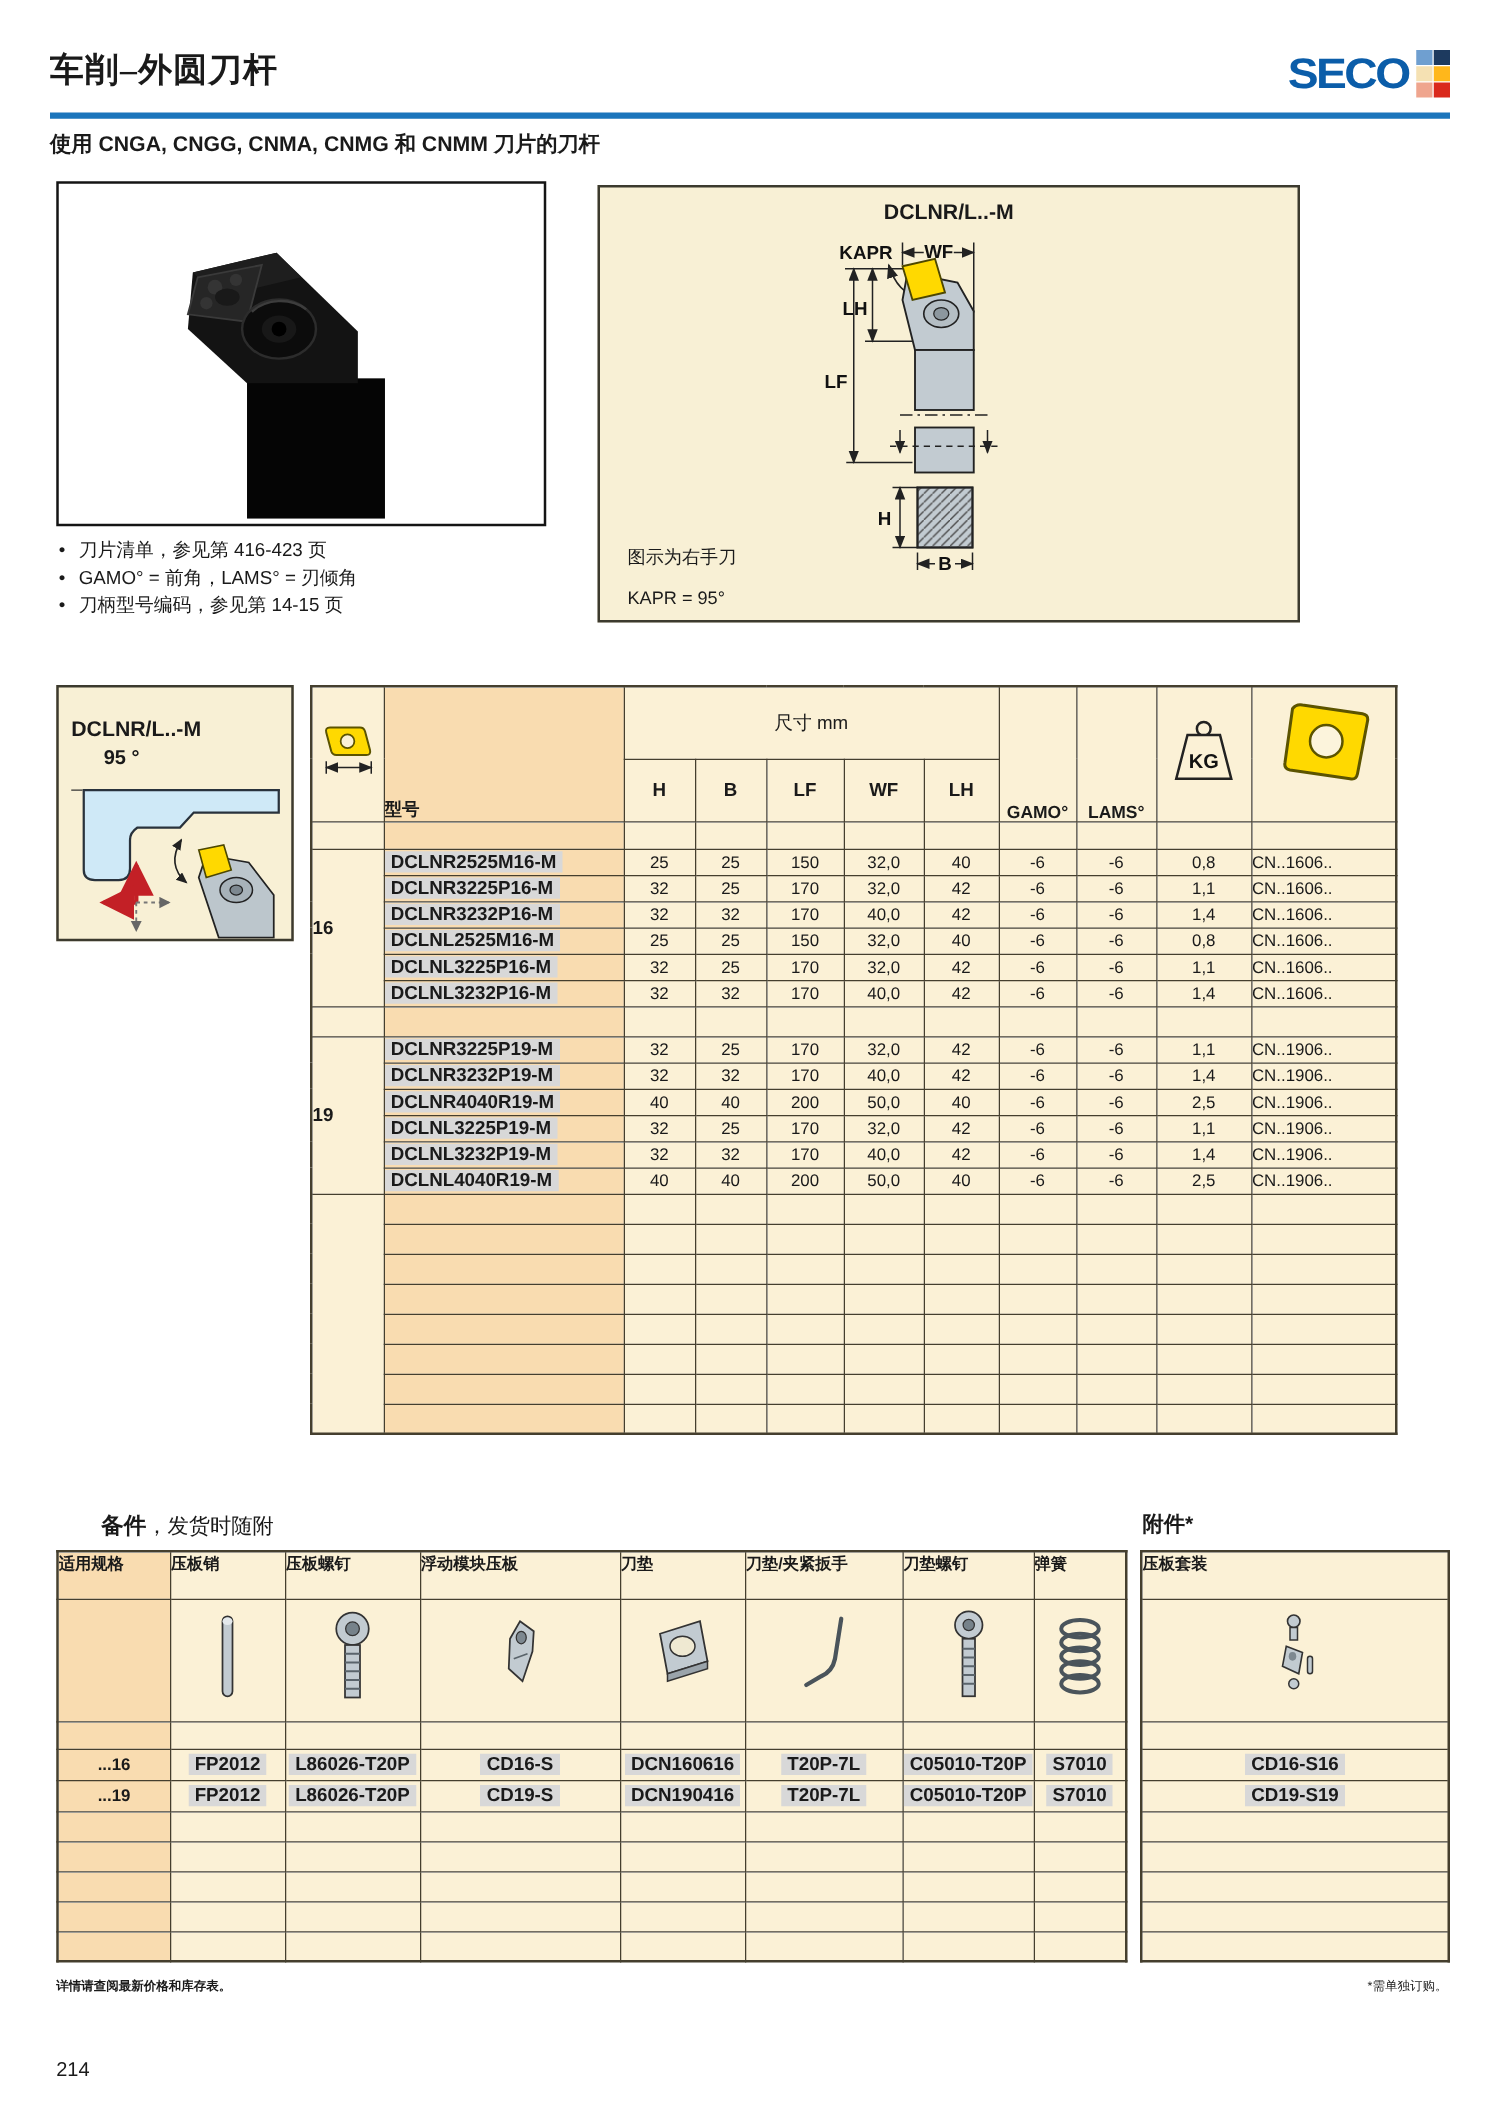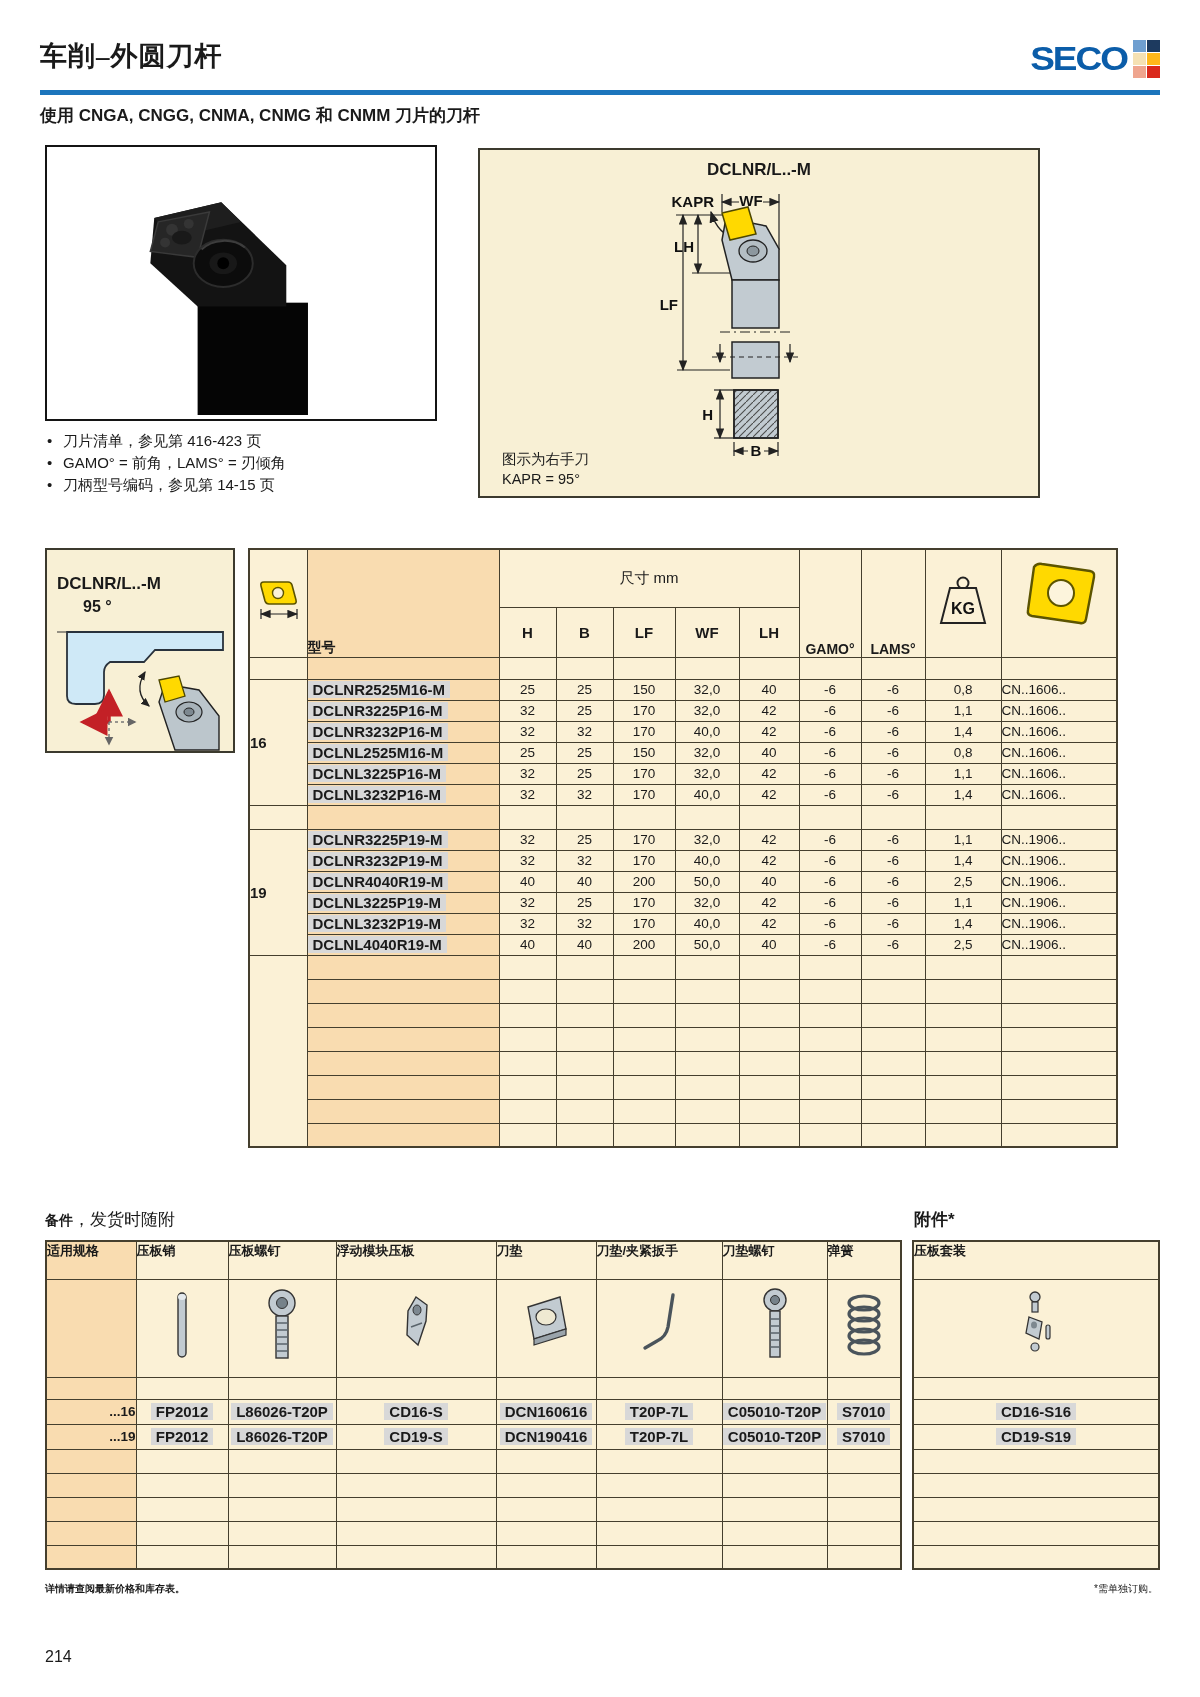--- a/index.html
+++ b/index.html
@@ -44,24 +44,24 @@
   .model-cell{text-align:left;padding-left:7px;white-space:nowrap;}
   .hl{background:#D8D8D8;padding:0 5px;font-weight:bold;font-size:15px;white-space:nowrap;display:inline-block;line-height:17px;}
   .num{text-align:center;font-size:13.5px;}
   .code-cell{text-align:left;padding-left:6px;font-size:13.5px;}
 
   
   .bottom-table{border:2px solid #453f2e;}
   .bottom-table th,.bottom-table td{border:1px solid #453f2e;padding:0;overflow:hidden;}
   .bt-h{font-size:13px;font-weight:bold;text-align:left;padding:4px 0 0 6px;vertical-align:top;}
   .bt-icon{text-align:center;vertical-align:middle;}
-  .bt-size{font-weight:bold;font-size:13.5px;text-align:right;padding-left:6px;}
+  .bt-size{font-weight:bold;font-size:13.5px;text-align:center;padding-left:6px;}
   .bt-val{text-align:center;font-size:13px;}
   .section-heading{font-size:17px;}
-  .section-heading b{font-size:14px;}
+  .section-heading b{font-size:18px;margin-left:36px;}
   .footnote{font-size:10px;}
   .page-num{font-size:16px;}
 </style>
 </head>
 <body>
 
 <div class="abs page-title" style="left:40px;top:38px;">车削–外圆刀杆</div>
 <div class="abs logo" style="right:40px;top:38px;">
   <span class="logo-text">SECO</span>
   <span class="logo-grid">
@@ -150,21 +150,21 @@
     <line x1="234" y1="288" x2="254" y2="288" stroke="#222" stroke-width="1.2"></line>
     <line x1="240" y1="240" x2="240" y2="288" stroke="#222" stroke-width="1.2" marker-start="url(#arr)" marker-end="url(#arr)"></line>
     <text x="233" y="270" text-anchor="end" font-size="15" font-weight="bold" fill="#111">H</text>
 
     <line x1="254" y1="292" x2="254" y2="306" stroke="#222" stroke-width="1.2"></line>
     <line x1="298" y1="292" x2="298" y2="306" stroke="#222" stroke-width="1.2"></line>
     <line x1="254" y1="301" x2="298" y2="301" stroke="#222" stroke-width="1.2" marker-start="url(#arr)" marker-end="url(#arr)"></line>
     <rect x="268" y="294" width="16" height="13" fill="#F8F0D5"></rect>
     <text x="276" y="306" text-anchor="middle" font-size="15" font-weight="bold" fill="#111">B</text>
   </svg>
-  <div class="abs diag-caption" style="left:22px;top:300px;">图示为右手刀</div>
+  <div class="abs diag-caption" style="left:22px;top:286px;">图示为右手刀</div>
   <div class="abs diag-caption" style="left:22px;top:321px;">KAPR = 95°</div>
 </div>
 
 <div class="abs panel" style="left:45px;top:548px;width:190px;height:205px;">
   <div class="abs" style="left:10px;top:24px;font-weight:bold;font-size:17px;">DCLNR/L..-M</div>
   <div class="abs" style="left:36px;top:48px;font-weight:bold;font-size:16px;">95 °</div>
   <svg class="abs" style="left:0;top:74px;" width="186" height="127" viewBox="0 0 186 127">
     <defs>
       <marker id="rarr" markerWidth="10" markerHeight="10" refX="7" refY="4" orient="auto">
         <path d="M0,0 L8,4 L0,8 Z" fill="#C32026"></path>

